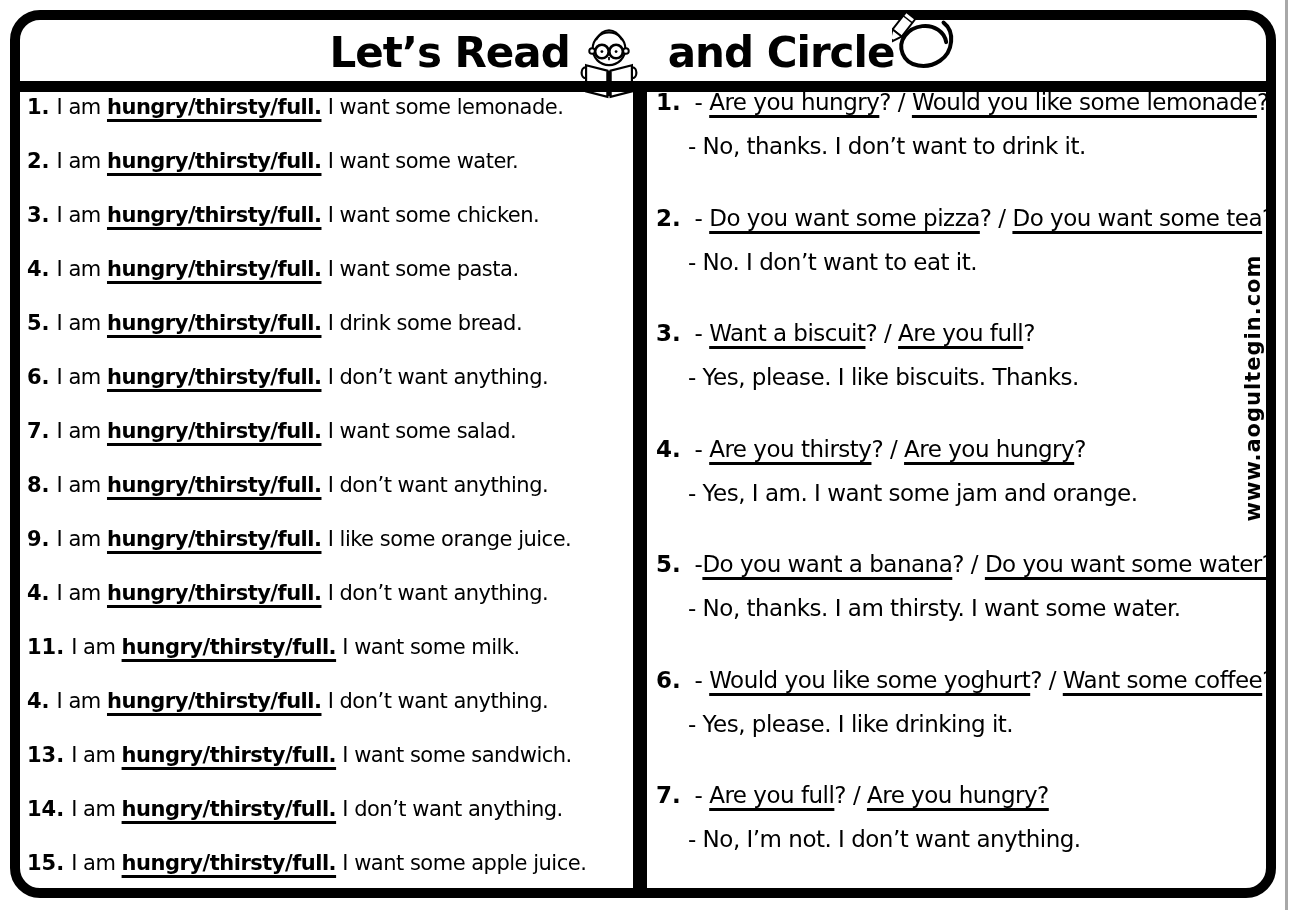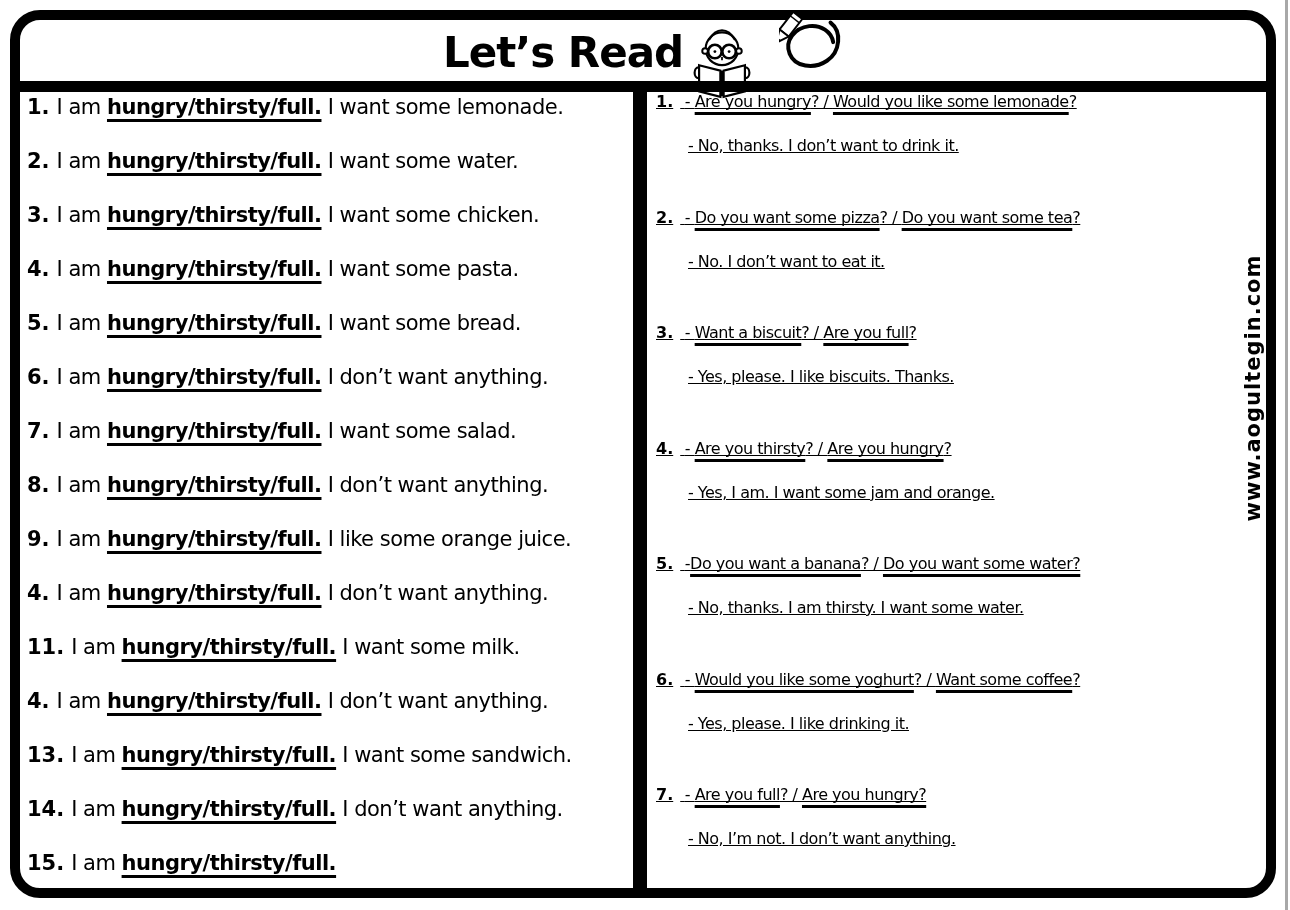--- a/index.html
+++ b/index.html
@@ -36,21 +36,21 @@
   .choice{
     font-weight:700;letter-spacing:-0.5px;
     text-decoration:underline;text-decoration-thickness:3px;
     text-underline-offset:5px;text-decoration-skip-ink:none;
   }
 
   
   .right-list{position:absolute;left:636px;top:60px;width:608px;}
   .qa-group{margin-bottom:27.5px;}
   .q-line,.a-line{line-height:44px;height:44px;white-space:nowrap;
-                  font-size:16px;letter-spacing:-0.5px;text-decoration:underline;}
+                  font-size:23px;letter-spacing:-0.5px;}
   .a-line{padding-left:32px;}
   .u{
     text-decoration:underline;text-decoration-thickness:2.5px;
     text-underline-offset:5px;text-decoration-skip-ink:none;
   }
 
   
   .watermark{
     position:absolute;left:1253px;top:388px;
     transform:translate(-50%,-50%) rotate(-90deg);
@@ -82,20 +82,21 @@
         <circle cx="23.5" cy="22.5" r="1.3" fill="#000"></circle>
         <circle cx="36.5" cy="22.5" r="1.3" fill="#000"></circle>
         <line x1="30" y1="27.5" x2="30" y2="30.5" stroke="#000" stroke-width="1.6"></line>
         <ellipse cx="8.5" cy="42" rx="3.6" ry="5" fill="#fff" stroke="#000" stroke-width="2"></ellipse>
         <ellipse cx="51.5" cy="42" rx="3.6" ry="5" fill="#fff" stroke="#000" stroke-width="2"></ellipse>
         <polygon points="9,35 28.5,40 28.5,64 9,59" fill="#fff" stroke="#000" stroke-width="2"></polygon>
         <polygon points="51,35 31.5,40 31.5,64 51,59" fill="#fff" stroke="#000" stroke-width="2"></polygon>
         <line x1="30" y1="40" x2="30" y2="63.5" stroke="#000" stroke-width="2"></line>
       </svg>
 
+      <span class="title">and Circle</span>
 
       <svg class="icon-pencil" viewBox="0 0 72 72">
         <path d="M58,13 C71,23 69,46 54,56 C39,66 18,63 12,48 C6,33 18,19 34,17 C47,15.5 59,23 61,35" fill="none" stroke="#000" stroke-width="4.5" stroke-linecap="round"></path>
         <g transform="translate(16,1) rotate(38)">
           <rect x="0" y="0" width="13" height="25" fill="#fff" stroke="#000" stroke-width="2.2"></rect>
           <line x1="0" y1="5.5" x2="13" y2="5.5" stroke="#000" stroke-width="1.6"></line>
           <polygon points="0,25 13,25 6.5,39" fill="#fff" stroke="#000" stroke-width="2.2"></polygon>
           <polygon points="4.3,33.6 8.7,33.6 6.5,39" fill="#000"></polygon>
         </g>
       </svg>
@@ -120,21 +121,21 @@
     <span>I am</span>&nbsp;<span class="choice">hungry/thirsty/full.</span>&nbsp;<span>I want some chicken.</span>
   </div>
 
   <div class="l-row">
     <span class="num">4.</span>
     <span>I am</span>&nbsp;<span class="choice">hungry/thirsty/full.</span>&nbsp;<span>I want some pasta.</span>
   </div>
 
   <div class="l-row">
     <span class="num">5.</span>
-    <span>I am</span>&nbsp;<span class="choice">hungry/thirsty/full.</span>&nbsp;<span>I want some bread.</span>
+    <span>I am</span>&nbsp;<span class="choice">hungry/thirsty/full.</span>&nbsp;<span>I drink some bread.</span>
   </div>
 
   <div class="l-row">
     <span class="num">6.</span>
     <span>I am</span>&nbsp;<span class="choice">hungry/thirsty/full.</span>&nbsp;<span>I don’t want anything.</span>
   </div>
 
   <div class="l-row">
     <span class="num">7.</span>
     <span>I am</span>&nbsp;<span class="choice">hungry/thirsty/full.</span>&nbsp;<span>I want some salad.</span>
@@ -170,21 +171,21 @@
     <span>I am</span>&nbsp;<span class="choice">hungry/thirsty/full.</span>&nbsp;<span>I want some sandwich.</span>
   </div>
 
   <div class="l-row">
     <span class="num">14.</span>
     <span>I am</span>&nbsp;<span class="choice">hungry/thirsty/full.</span>&nbsp;<span>I don’t want anything.</span>
   </div>
 
   <div class="l-row">
     <span class="num">15.</span>
-    <span>I am</span>&nbsp;<span class="choice">hungry/thirsty/full.</span>&nbsp;
+    <span>I am</span>&nbsp;<span class="choice">hungry/thirsty/full.</span>&nbsp;<span>I want some apple juice.</span>
   </div>
 </div>
     <div class="right-list">
   <div class="qa-group">
     <div class="q-line">
       <span class="num">1.</span>
       <span><span>- </span><span class="u">Are you hungry</span><span>? / </span><span class="u">Would you like some lemonade</span><span>?</span></span>
     </div>
     <div class="a-line">- No, thanks. I don’t want to drink it.</div>
   </div>

